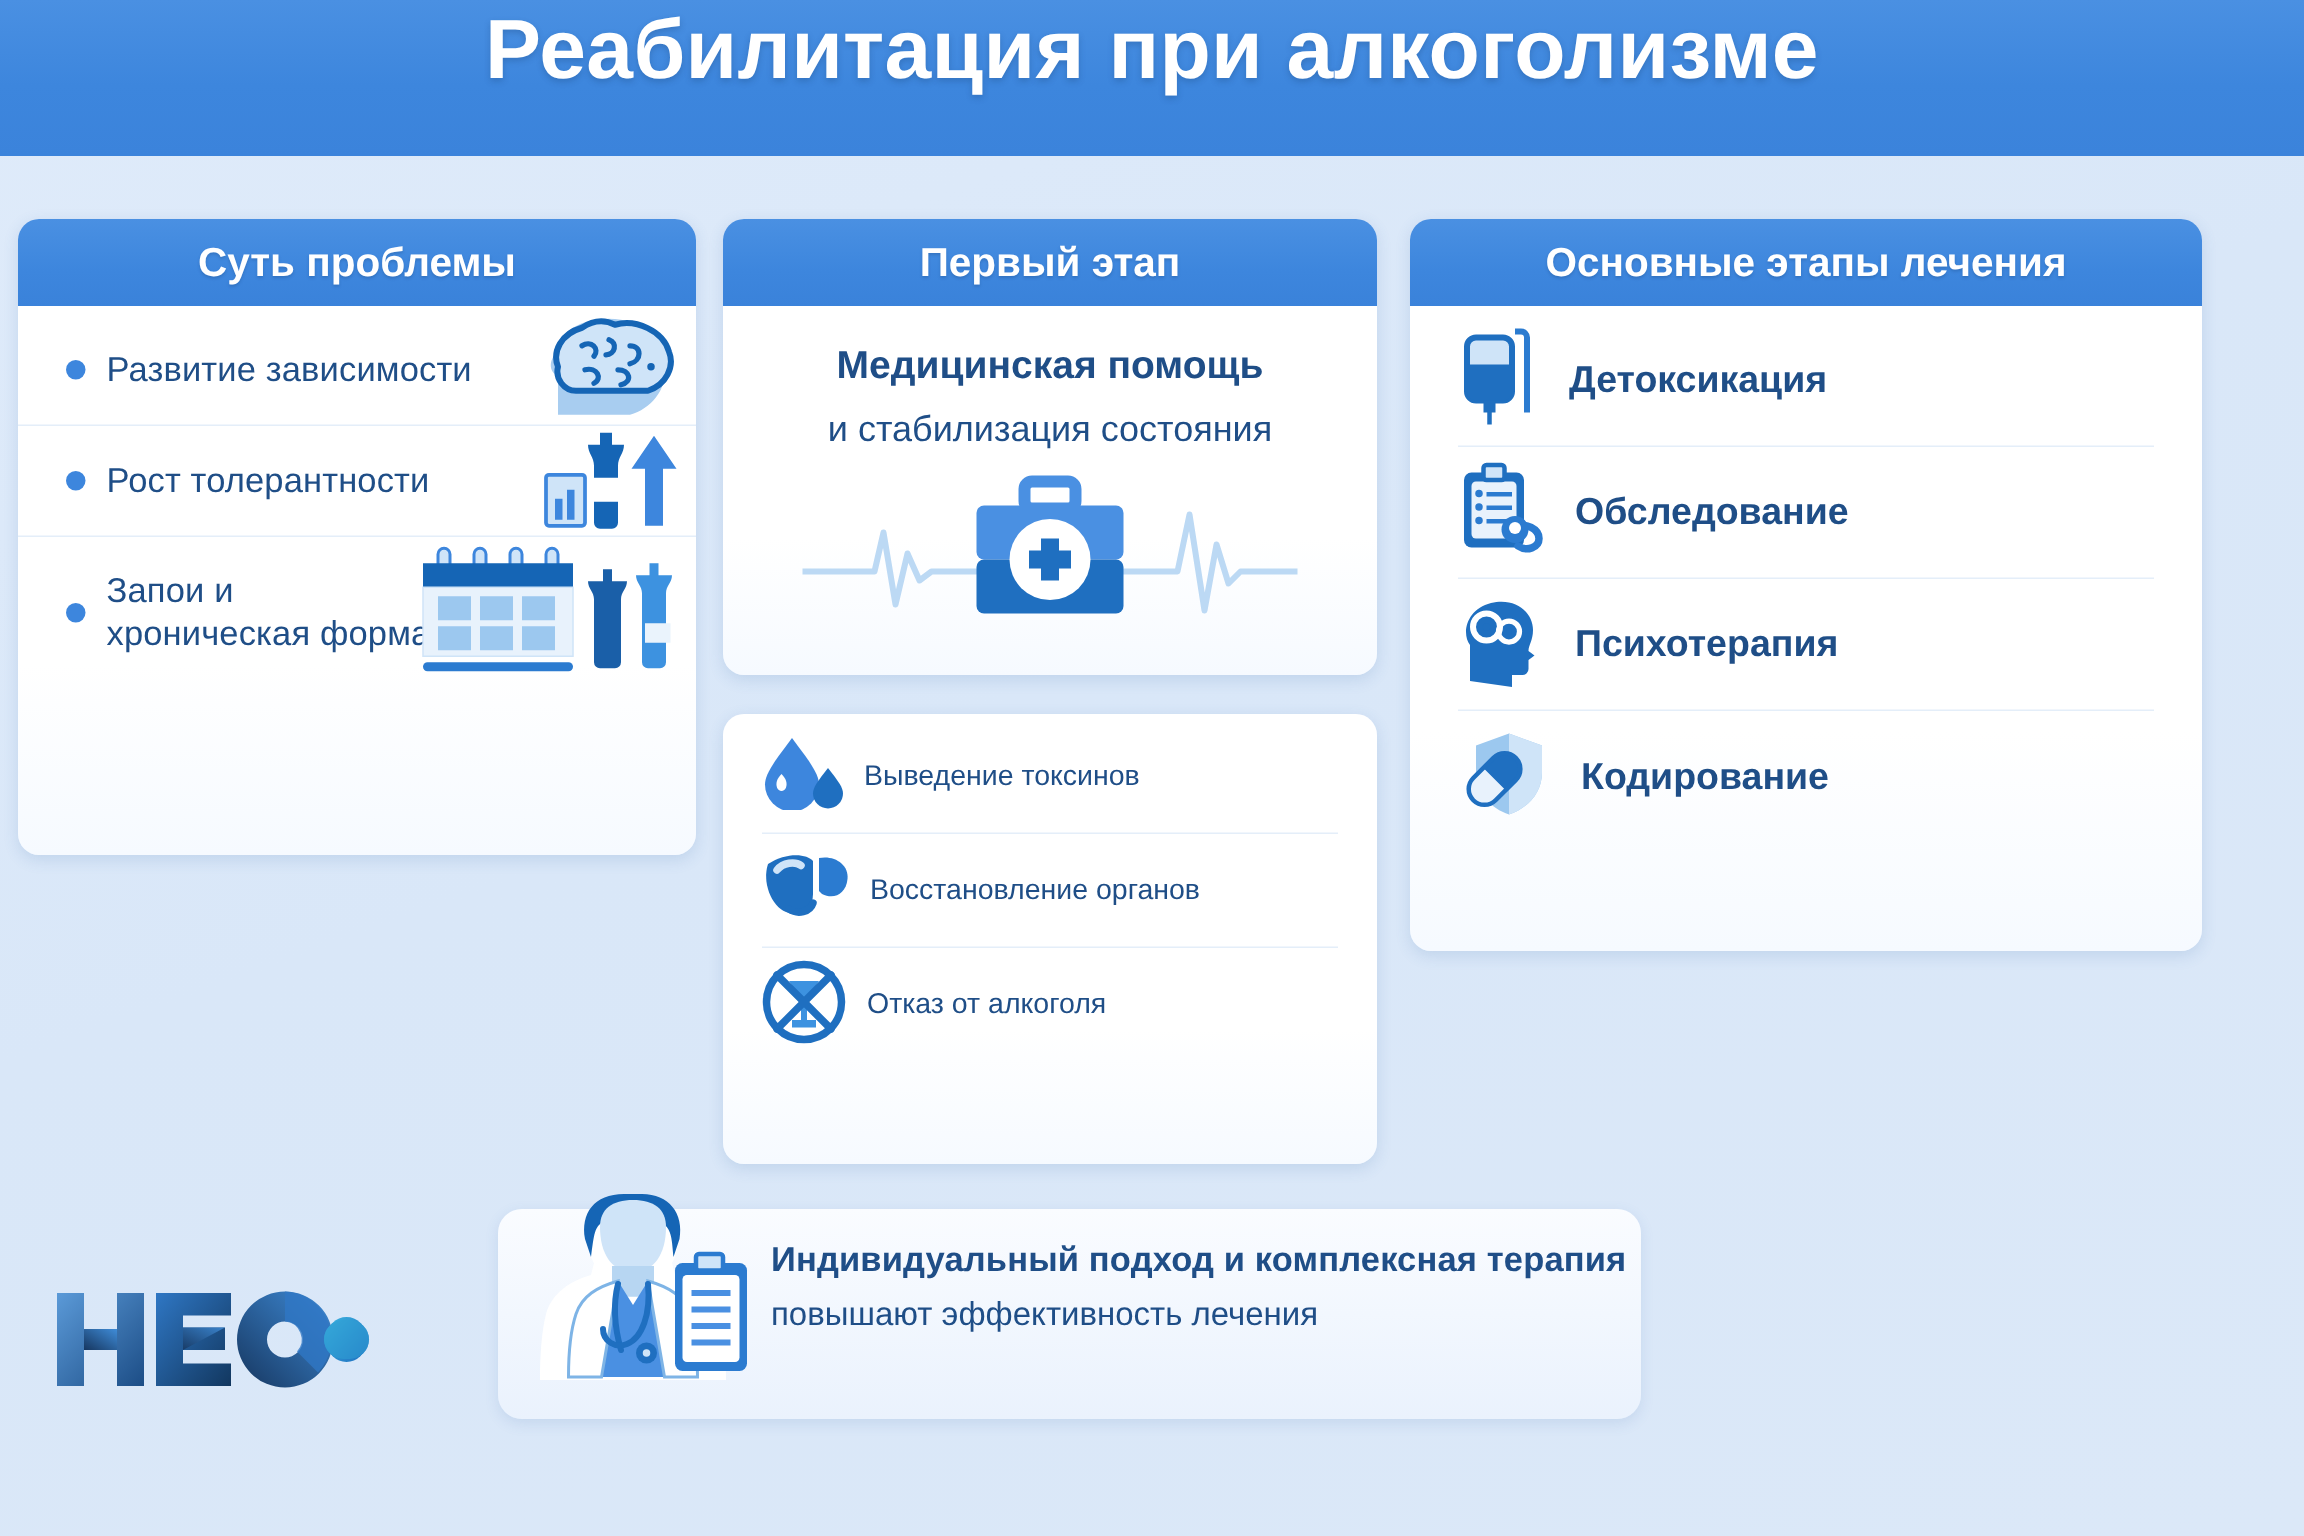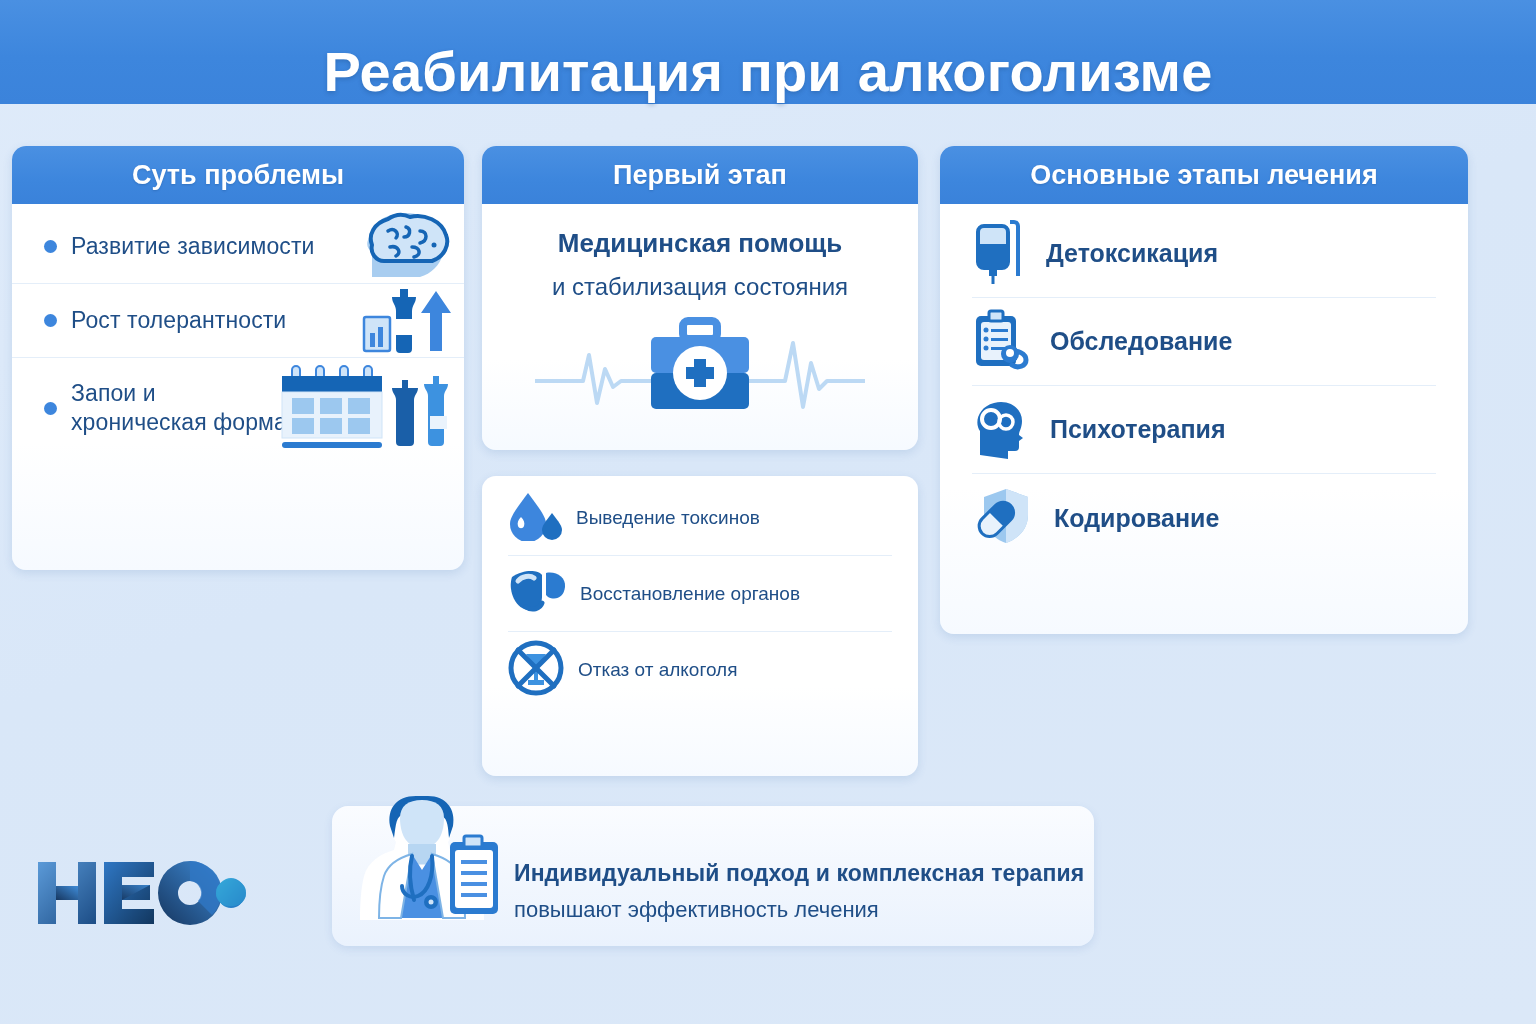--- a/index.html
+++ b/index.html
@@ -13,21 +13,21 @@
     position: relative;
   }
 
   
   .titlebar {
     position: absolute;
     left: 0; top: 0;
     width: 1536px; height: 104px;
     background: linear-gradient(180deg, #4a90e2 0%, #3d86dd 55%, #3b83db 100%);
     display: flex;
-    align-items: flex-end;
+    align-items: flex-start;
     justify-content: center;
   }
   .titlebar .title {
     color: #ffffff;
     font-size: 56px;
     font-weight: bold;
     letter-spacing: 0.2px;
     text-shadow: 0 2px 4px rgba(20,60,110,.28);
   }
 
@@ -119,21 +119,21 @@
   #banner {
     position: absolute;
     left: 332px; top: 806px;
     width: 762px; height: 140px;
     background: linear-gradient(180deg, #fafcff 0%, #eaf2fd 100%);
     border-radius: 16px;
     box-shadow: 0 3px 9px rgba(60,110,175,.13);
   }
   .banner-text {
     position: absolute;
-    left: 182px; top: 54px;
+    left: 182px; top: 20px;
   }
   .banner-l1 { color: #1f4e87; font-size: 23px; font-weight: bold; letter-spacing: .1px; }
   .banner-l2 { color: #1f4e87; font-size: 22px; margin-top: 10px; }
   .doctor-art { position: absolute; left: 22px; top: -24px; }
 
   
   #logo { position: absolute; left: 34px; top: 852px; }
 </style>
 </head>
 <body>

